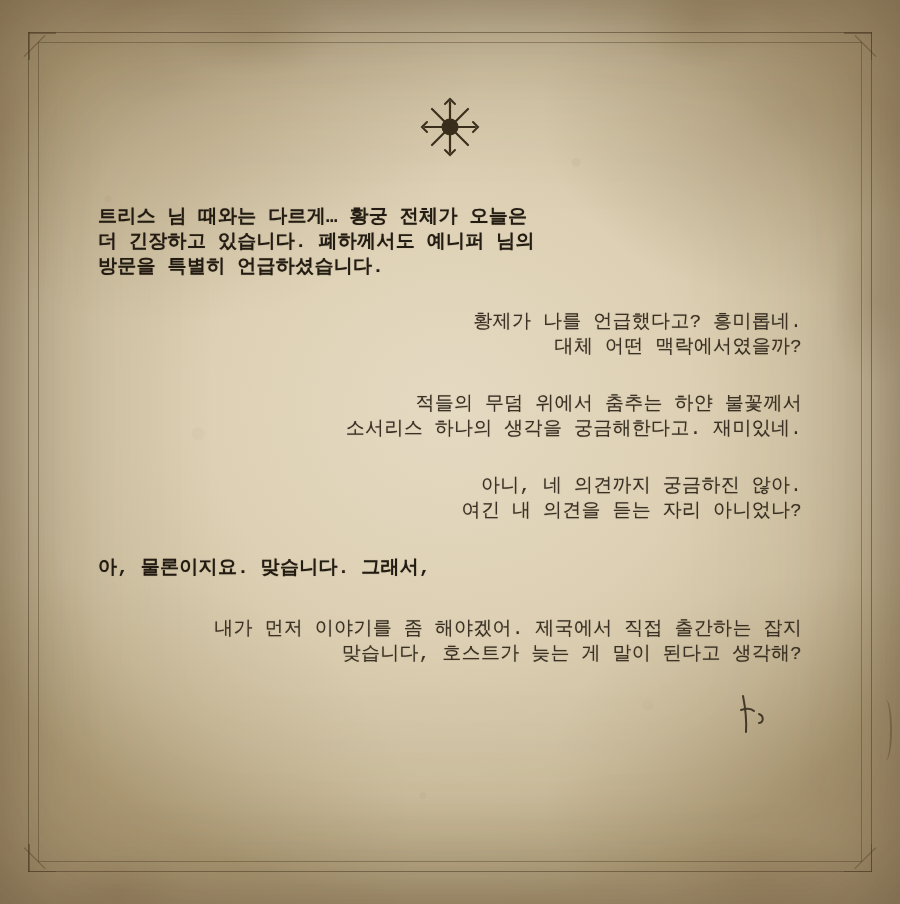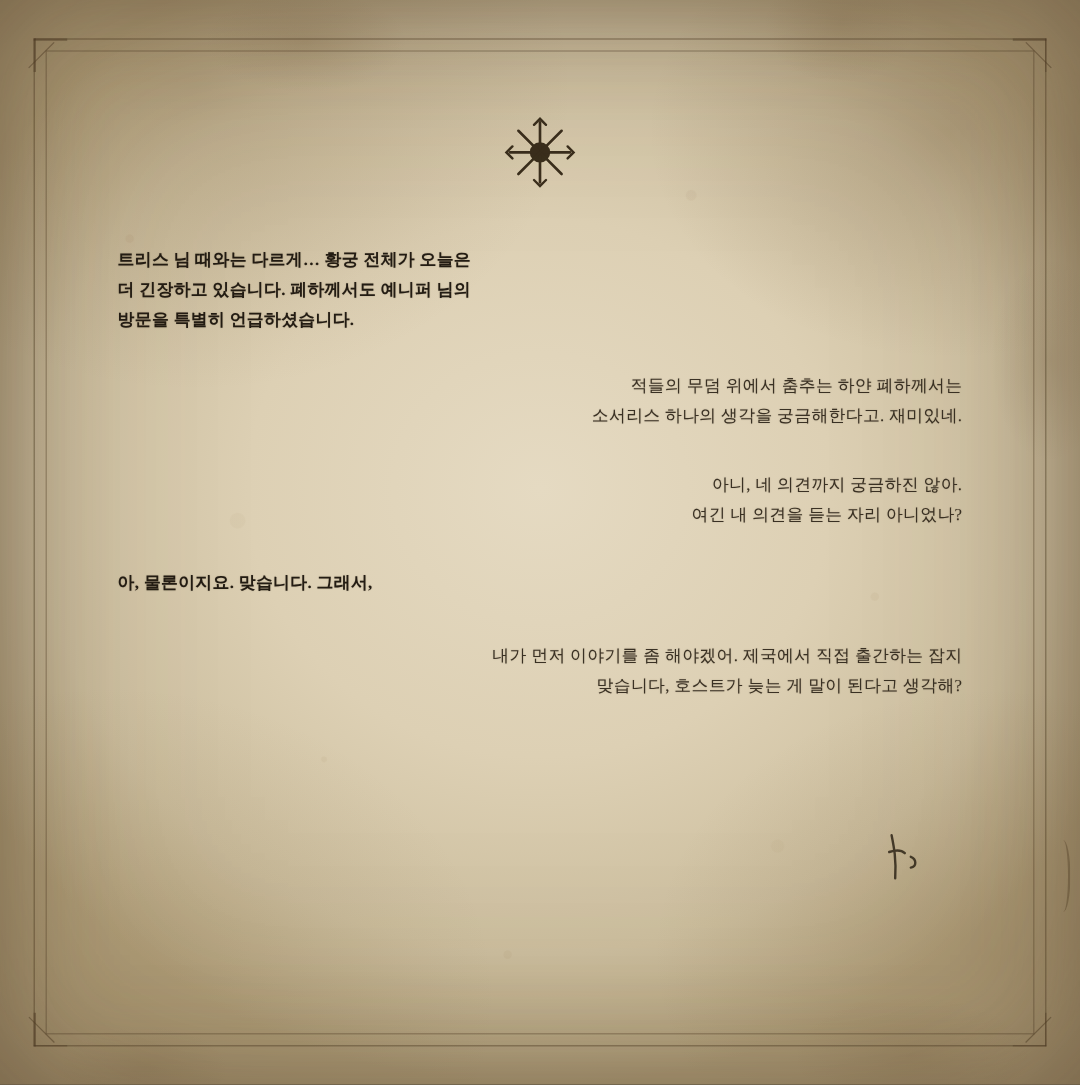--- a/index.html
+++ b/index.html
@@ -128,22 +128,22 @@
   .dialogue {
     position: absolute;
     left: 0;
     right: 0;
     top: 205px;
     padding: 0 70px;
     box-sizing: border-box;
   }
   .line {
     color: #2a2218;
-    font-family: Liberation Serif, serif;
-    font-size: 14px;
+    font-family: Liberation Mono, monospace;
+    font-size: 19px;
     line-height: 25px;
     letter-spacing: 0.3px;
     white-space: pre-line;
     text-shadow: 0 0 1px rgba(60, 45, 25, 0.35);
   }
   .line.left {
     text-align: left;
     font-weight: bold;
     color: #231c13;
     padding-left: 28px;
@@ -225,22 +225,26 @@
       </g>
     </svg>
   </div>
 
   <div class="dialogue">
     <div class="block b0">
       <div class="line left">트리스 님 때와는 다르게… 황궁 전체가 오늘은
 더 긴장하고 있습니다. 폐하께서도 예니퍼 님의
 방문을 특별히 언급하셨습니다.</div>
     </div>
+    <div class="block b1">
+      <div class="line right">황제가 나를 언급했다고? 흥미롭네.
+대체 어떤 맥락에서였을까?</div>
+    </div>
     <div class="block b3">
-      <div class="line right">적들의 무덤 위에서 춤추는 하얀 폐하께서는
+      <div class="line right">적들의 무덤 위에서 춤추는 하얀 불꽃께서
 소서리스 하나의 생각을 궁금해한다고. 재미있네.</div>
     </div>
     <div class="block b5">
       <div class="line right">아니, 네 의견까지 궁금하진 않아.
 여긴 내 의견을 듣는 자리 아니었나?</div>
     </div>
     <div class="block b6">
       <div class="line left">아, 물론이지요. 맞습니다. 그래서,</div>
     </div>
     <div class="block">

